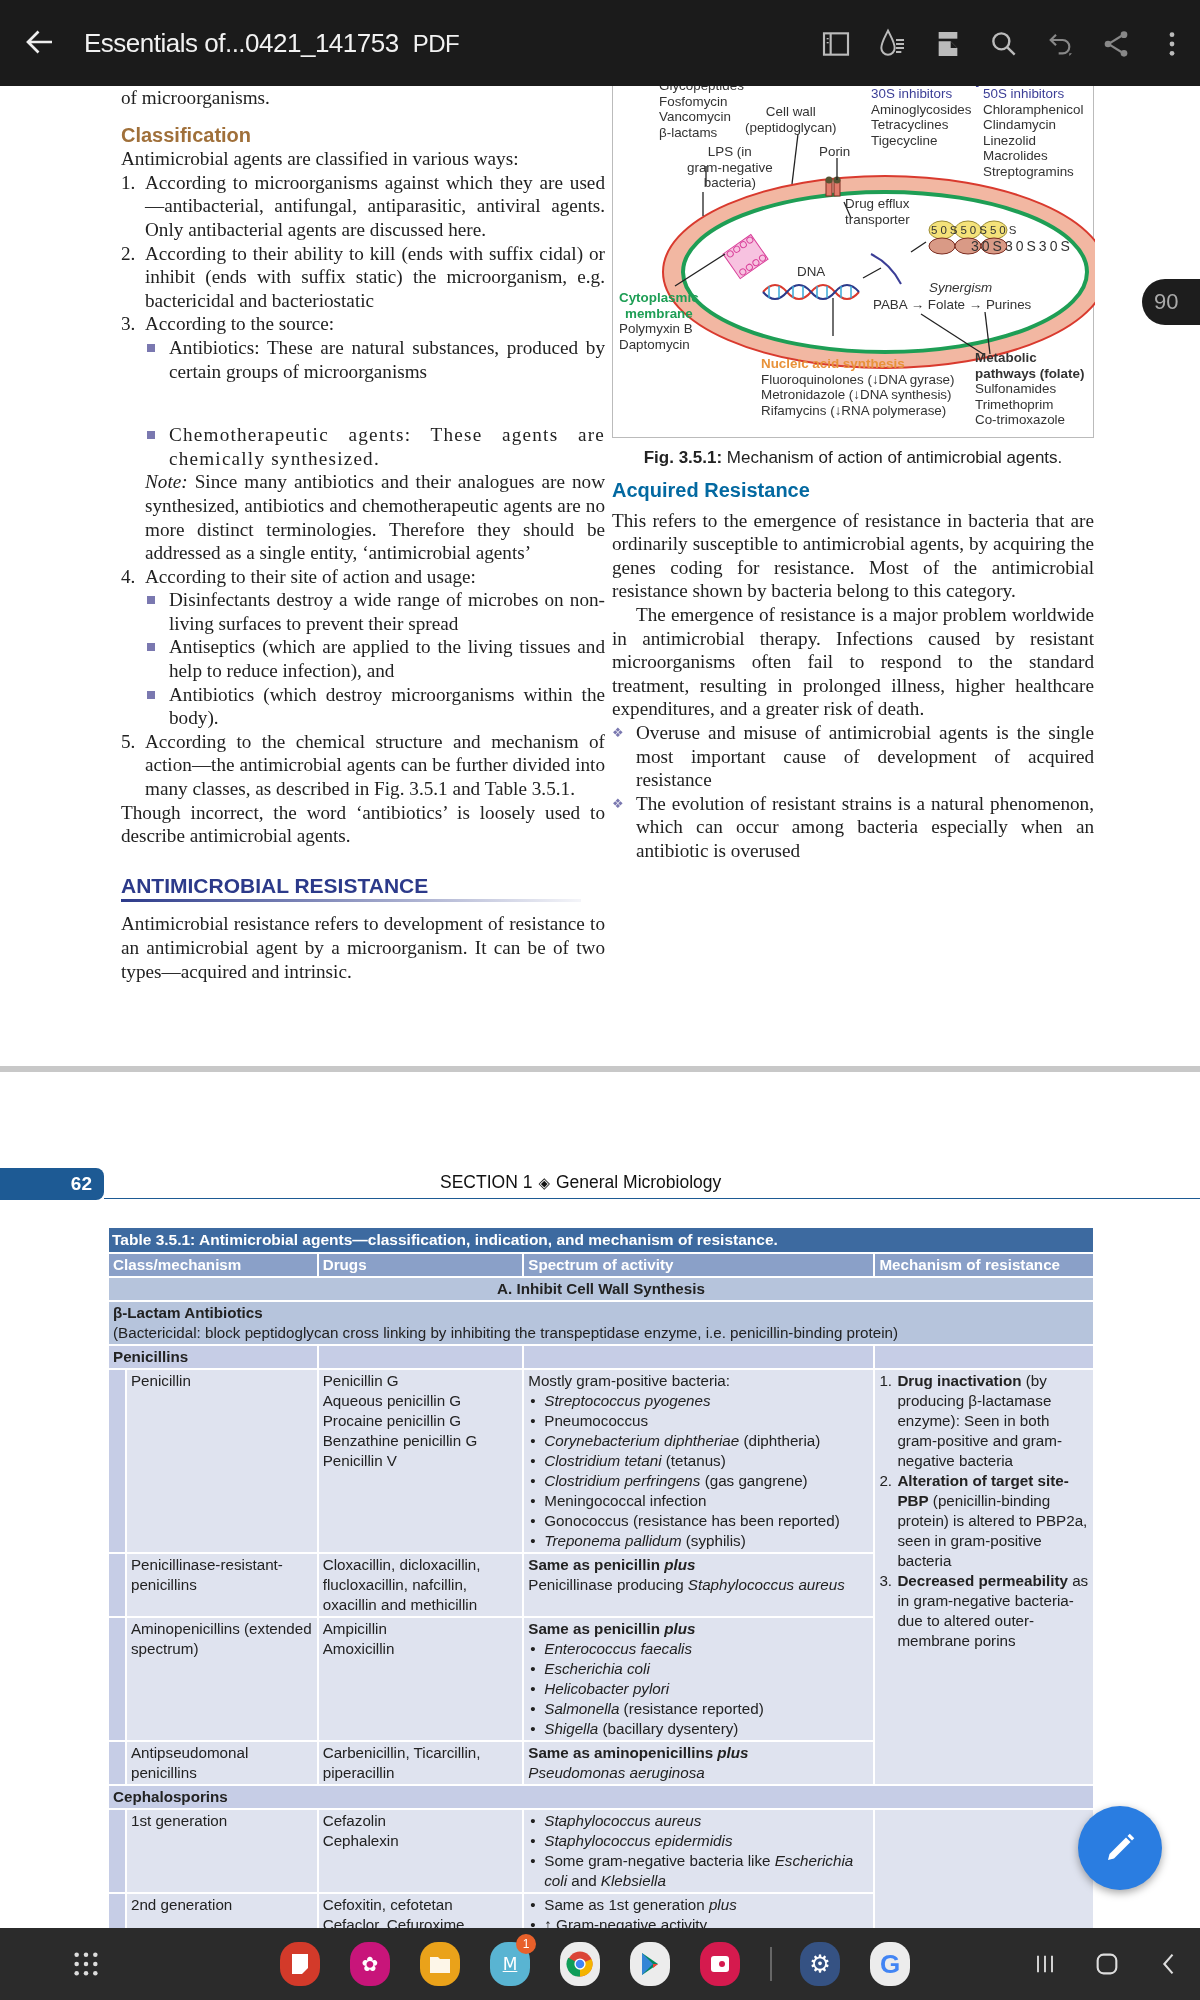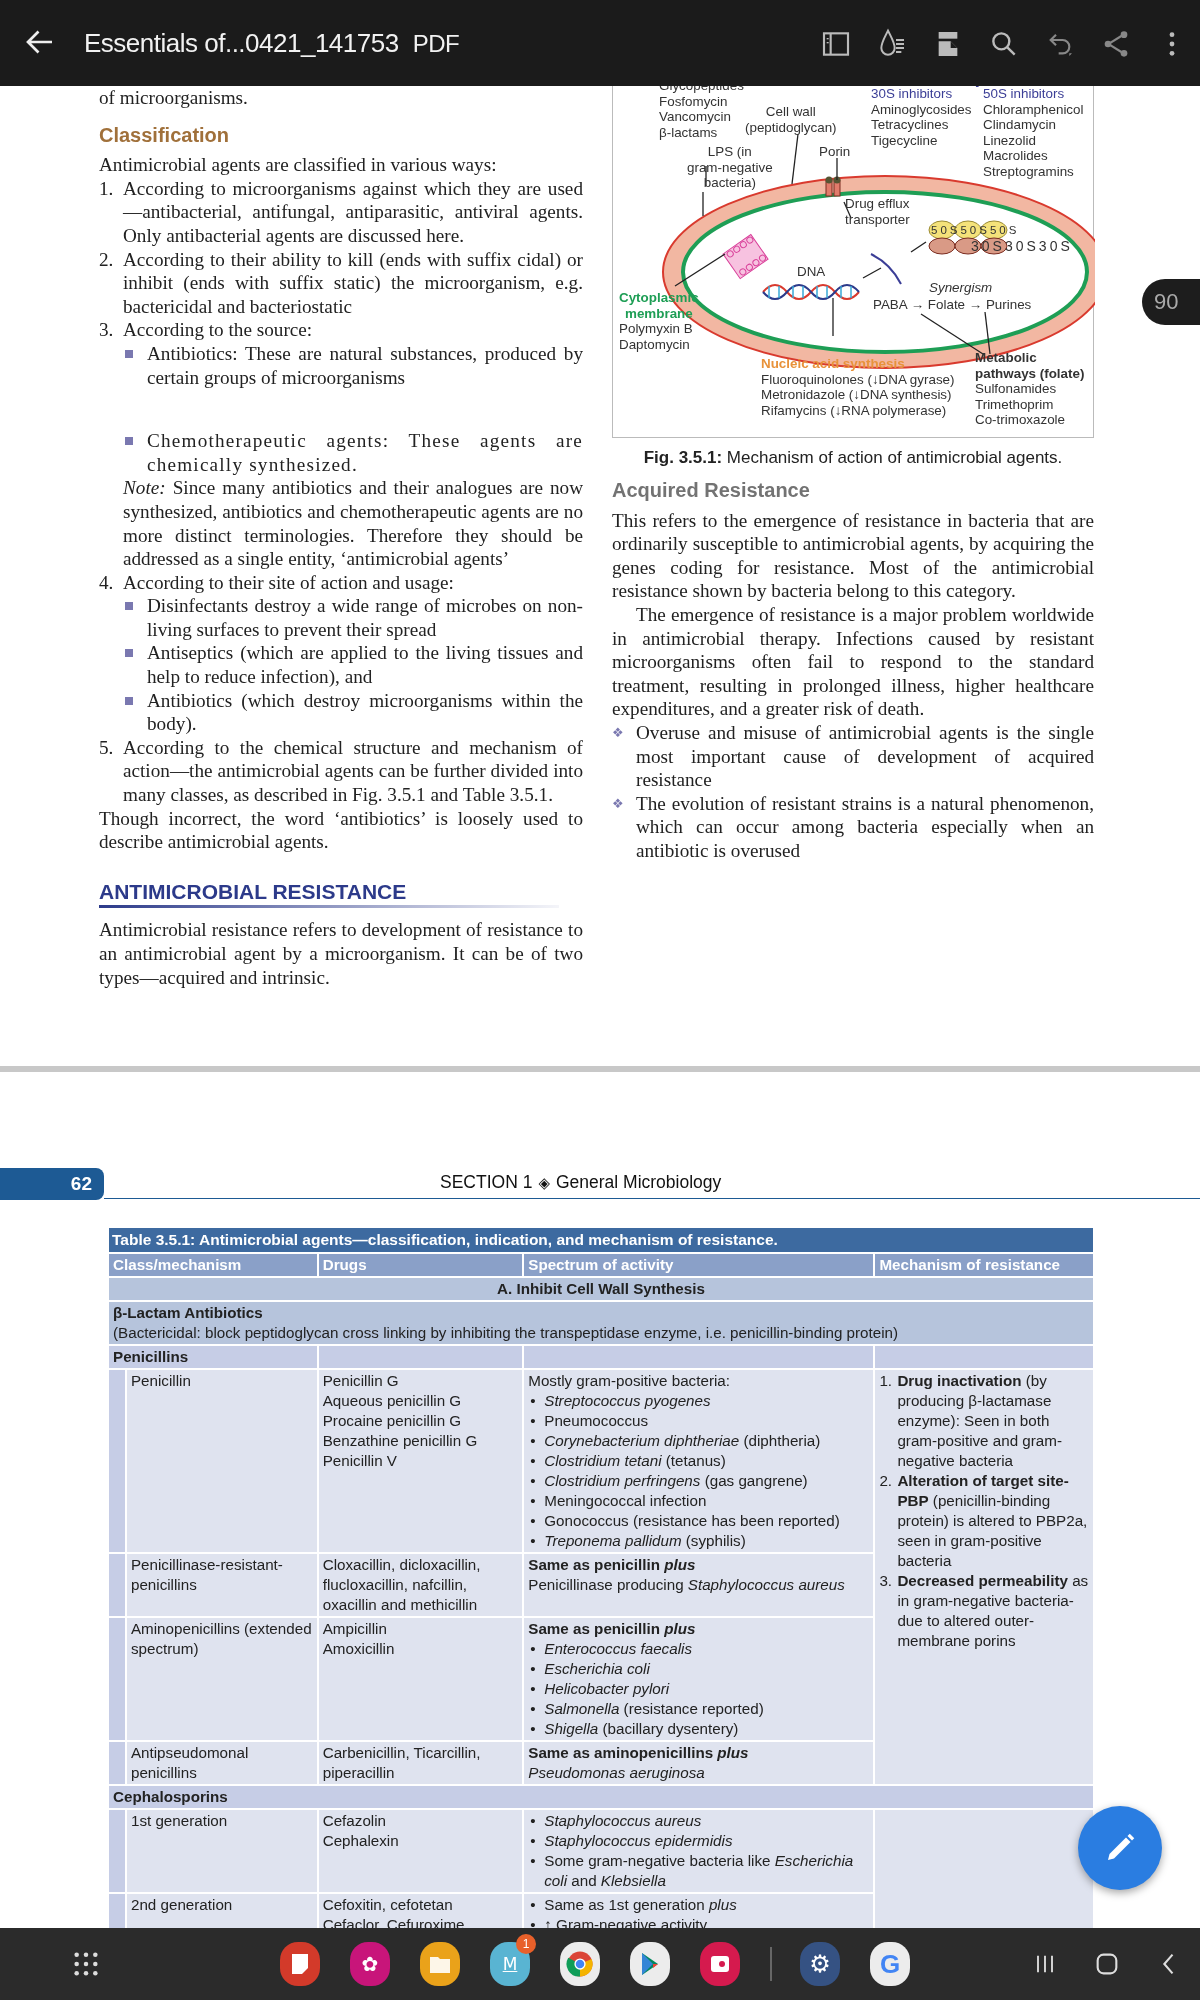--- a/index.html
+++ b/index.html
@@ -10,23 +10,23 @@
   .appbar { position: absolute; left: 0; top: 0; width: 1200px; height: 86px; background: #1b1b1b; z-index: 10; display: flex; align-items: center; }
   .appbar .back { position: absolute; left: 22px; top: 24px; width: 40px; height: 40px; color: #eee; font-size: 34px; line-height: 40px; font-family: "DejaVu Sans", sans-serif; }
   .appbar .title { position: absolute; left: 84px; top: 24px; color: #f2f2f2; font-family: "Liberation Sans", sans-serif; font-size: 26px; line-height: 38px; letter-spacing: -0.5px; }
   .appbar .title .ftype { margin-left: 14px; font-size: 24px; }
   .appbar .icons { position: absolute; right: 0; top: 22px; height: 44px; display: flex; }
   .appbar .ic { width: 56px; height: 44px; display: flex; align-items: center; justify-content: center; color: #bbb; }
   .appbar .ic svg { width: 32px; height: 32px; }
 
   
   .page1 { position: absolute; left: 0; top: 86px; width: 1200px; height: 980px; background: #fff; overflow: hidden; }
-  .col-left { position: absolute; left: 99px; top: -10px; width: 484px; font-size: 19.2px; line-height: 23.6px; text-align: justify; }
+  .col-left { position: absolute; left: 121px; top: -10px; width: 484px; font-size: 19.2px; line-height: 23.6px; text-align: justify; }
   .col-left p, .col-left li { margin: 0; }
-  .h-class { font-family: "Liberation Sans", sans-serif; font-weight: bold; color: #a0703a; font-size: 20px; margin: 14px 0 6px; }
+  .h-class { font-family: "Liberation Sans", sans-serif; font-weight: bold; color: #a0703a; font-size: 20px; margin: 14px 0 0; }
   ol.num { list-style: none; }
   ol.num > li { position: relative; padding-left: 24px; }
   ol.num > li > .n { position: absolute; left: 0; top: 0; }
   ul.sq { list-style: none; }
   ul.sq > li { position: relative; padding-left: 24px; }
   ul.sq > li::before { content: ""; position: absolute; left: 2px; top: 8px; width: 8px; height: 8px; background: #7a78b0; }
   .note { padding-left: 24px; }
   .note i { font-style: italic; }
   .h-amr { font-family: "Liberation Sans", sans-serif; font-weight: bold; color: #2c3a8a; font-size: 21px; margin-top: 26px; padding-bottom: 5px; position: relative; }
   .h-amr::after { content: ""; position: absolute; left: 0; bottom: 0; width: 460px; height: 3px; background: linear-gradient(to right, #2c3a8a, rgba(44,58,138,0.05)); }
@@ -35,21 +35,21 @@
   .figure .lbl { position: absolute; white-space: nowrap; }
   .figure .blue { color: #3b3e96; }
   .figure .green { color: #1e9e55; font-weight: bold; }
   .figure .orange { color: #e8923a; font-weight: bold; }
   .figure .bold { font-weight: bold; }
   .figure svg.cell { position: absolute; left: 0; top: 0; }
   .fig-caption { position: absolute; left: 612px; top: 362px; width: 482px; text-align: center; font-family: "Liberation Sans", sans-serif; font-size: 17px; }
   .fig-caption b { font-weight: bold; }
 
   .col-right { position: absolute; left: 612px; top: 393px; width: 482px; font-size: 19.2px; line-height: 23.6px; text-align: justify; }
-  .h-acq { font-family: "Liberation Sans", sans-serif; font-weight: bold; color: #737373; font-size: 20px; margin-bottom: 6px; }
+  .h-acq { font-family: "Liberation Sans", sans-serif; font-weight: bold; color: #0369a1; font-size: 20px; margin-bottom: 6px; }
   .indent { text-indent: 24px; }
   ul.dia { list-style: none; }
   ul.dia > li { position: relative; padding-left: 24px; }
   ul.dia > li::before { content: "\2756"; position: absolute; left: 0; top: 0; color: #7a78b0; font-size: 13px; font-family: "DejaVu Sans", sans-serif; }
 
   .page-badge { position: absolute; right: 0; top: 279px; width: 58px; height: 46px; background: #1d1d1d; border-radius: 23px 0 0 23px; color: #aaa; font-family: "Liberation Sans", sans-serif; font-size: 22px; line-height: 46px; padding-left: 12px; z-index: 11; }
 
   .page-sep { position: absolute; left: 0; top: 1066px; width: 1200px; height: 6px; background: #c8c8c8; }
 
   

